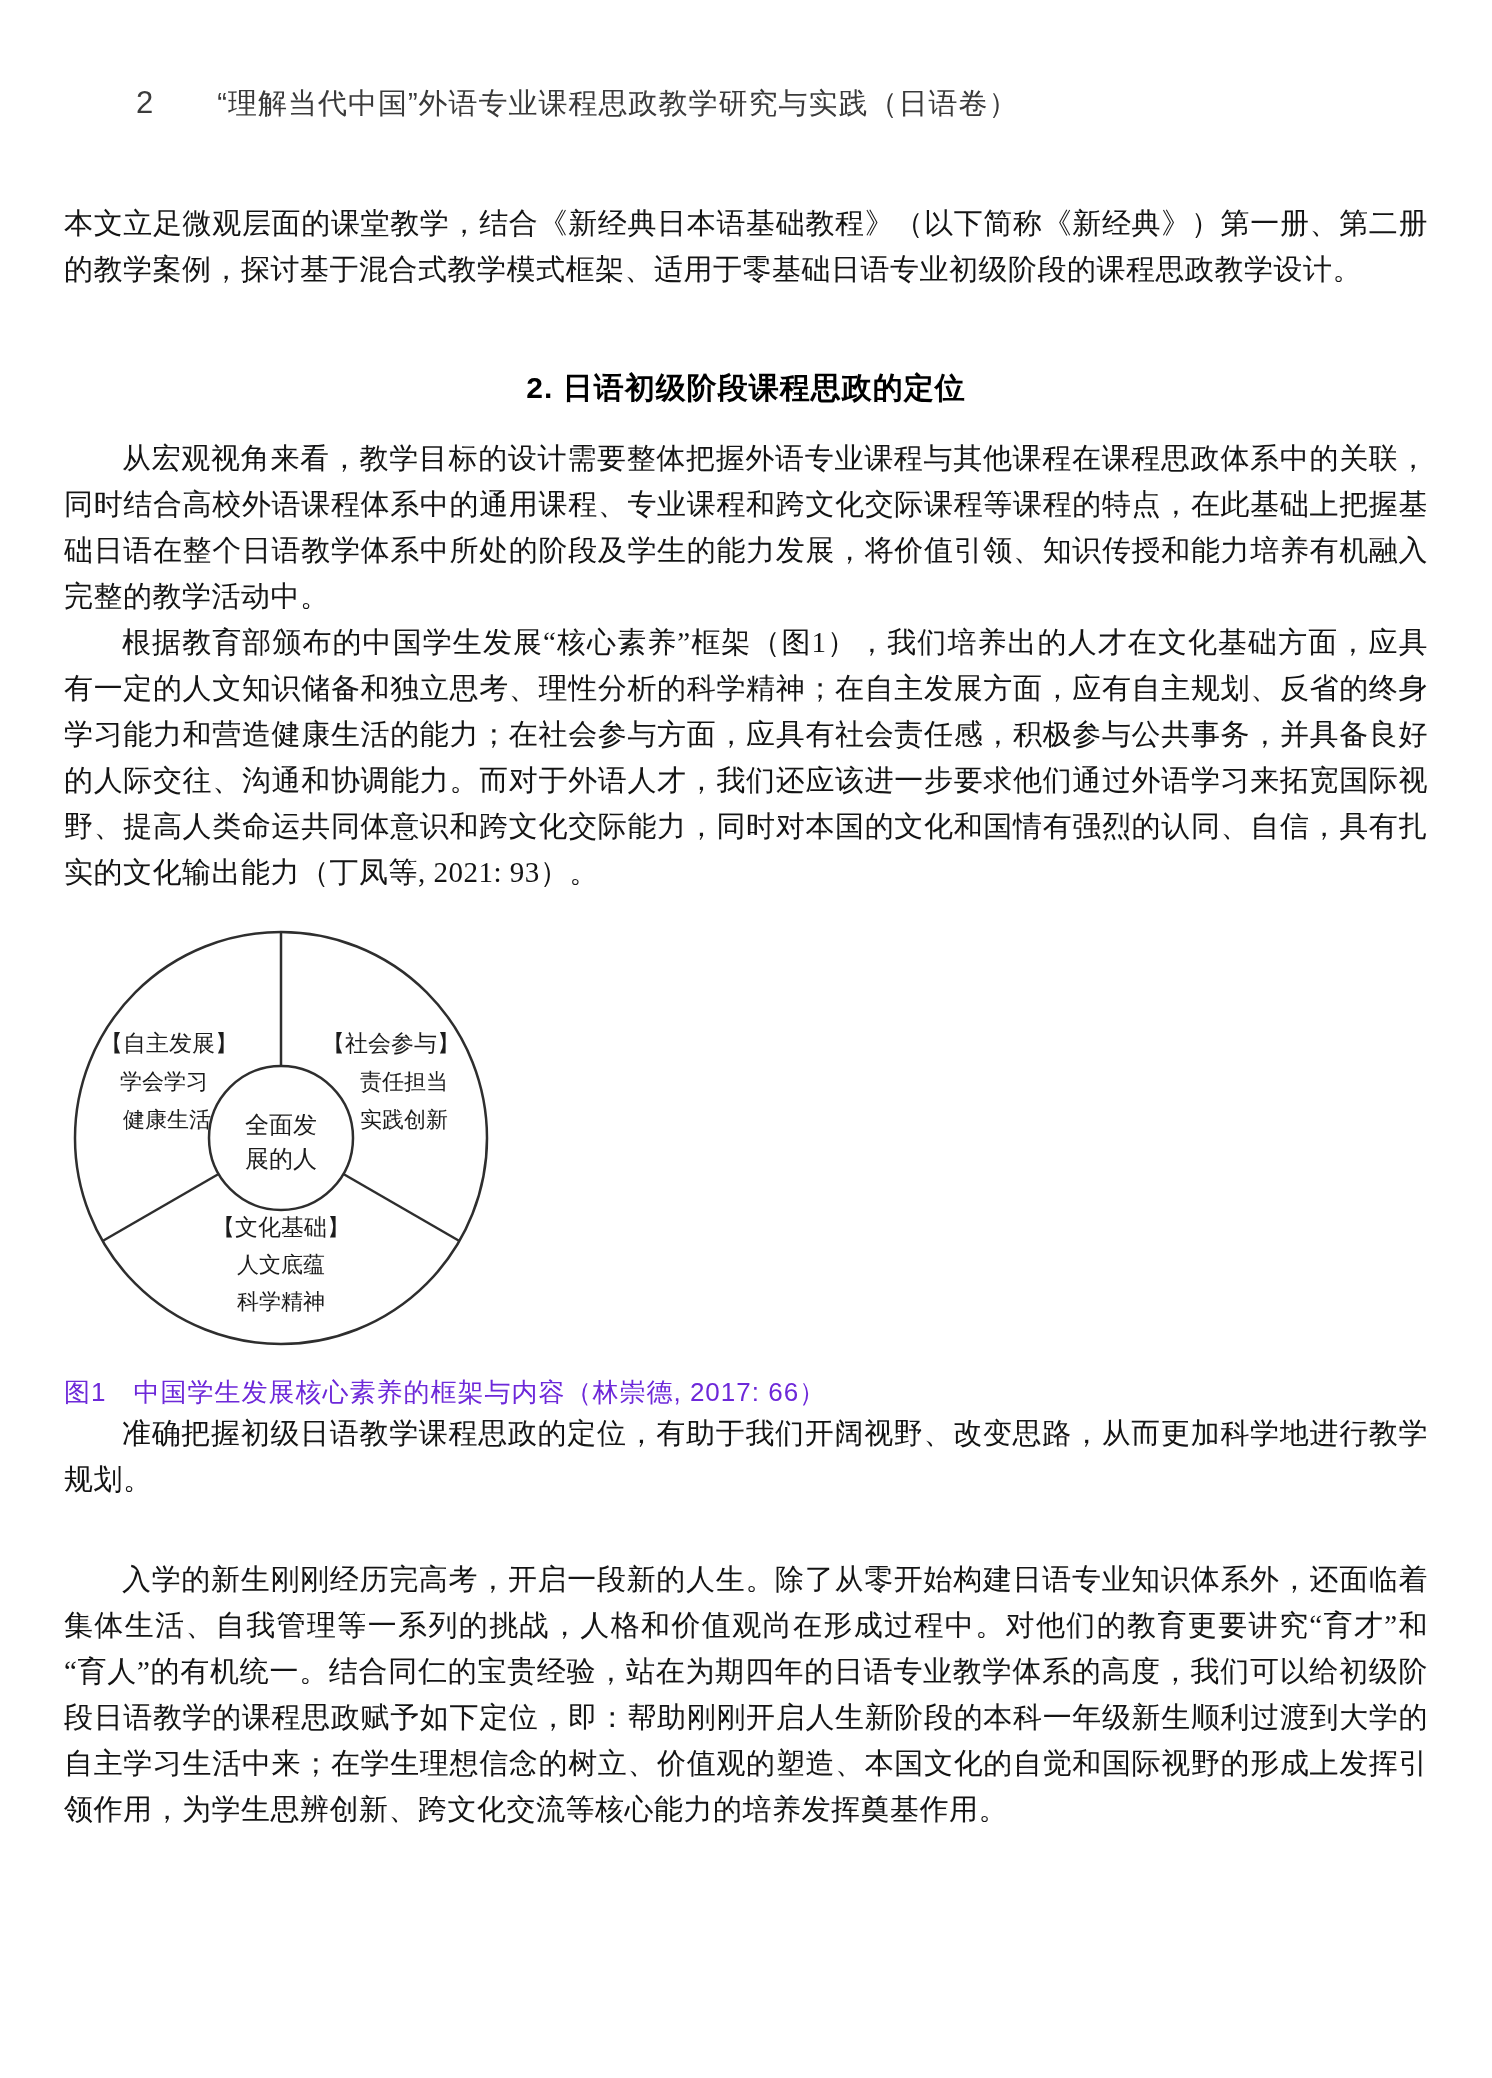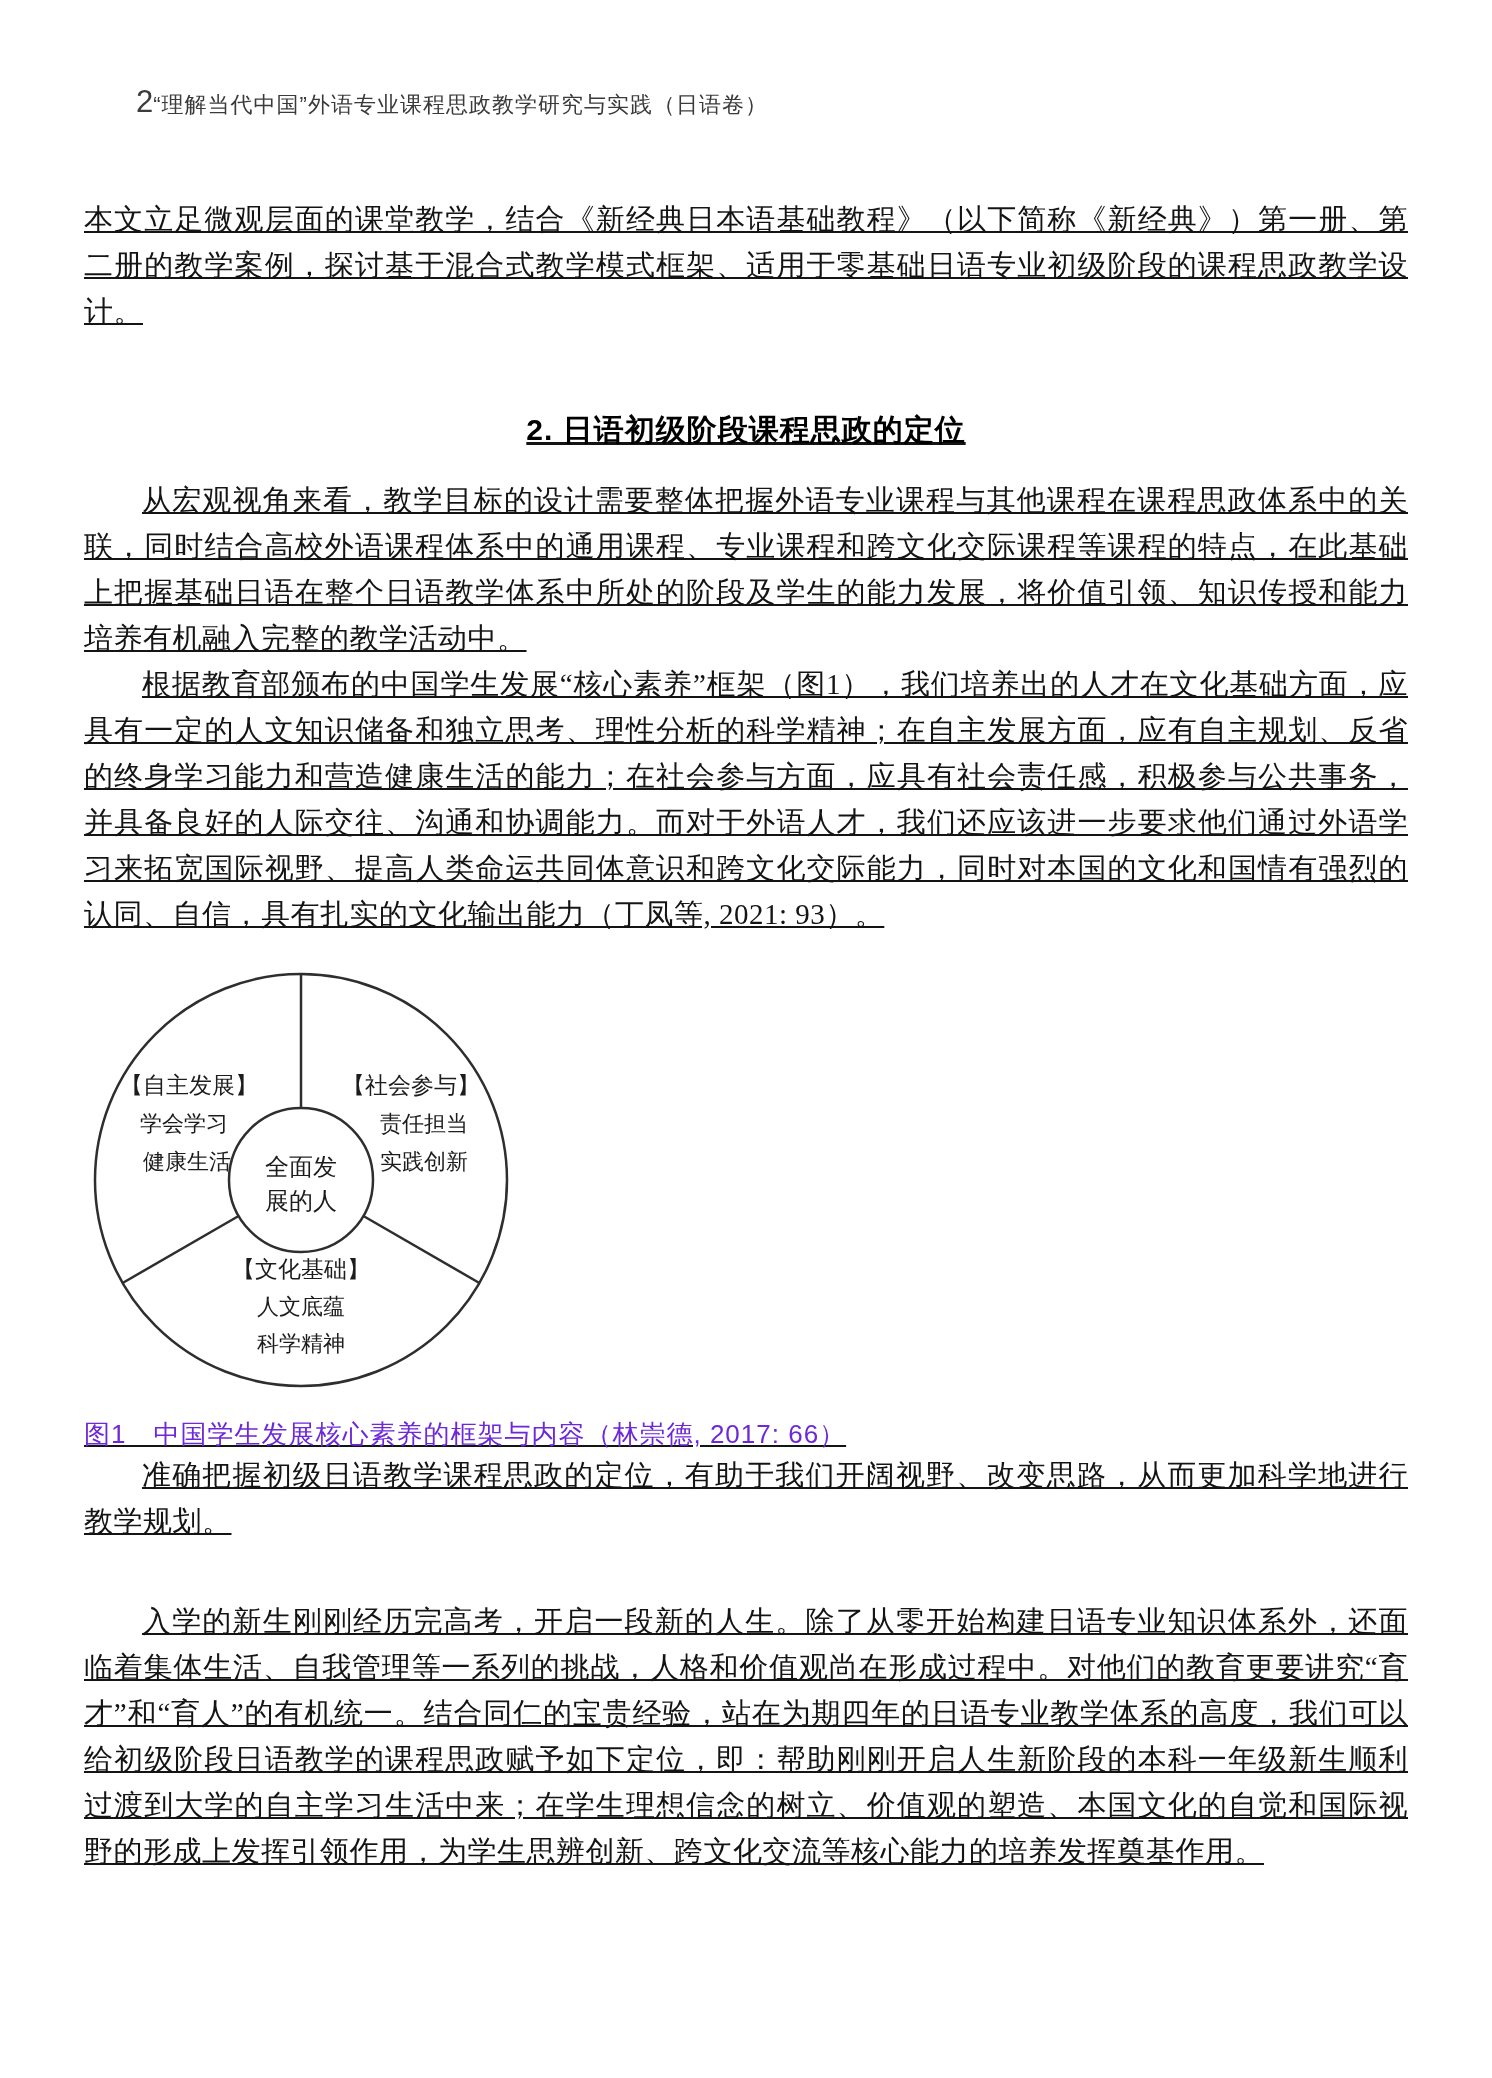--- a/index.html
+++ b/index.html
@@ -21,27 +21,28 @@
     align-items: baseline;
     padding: 84px 136px 0 136px;
     font-family: "Liberation Sans", "DejaVu Sans", sans-serif;
   }
   .page-number {
     font-size: 31px;
     font-weight: 400;
     color: #3c3c3c;
   }
   .running-title {
-    font-size: 22px;
+    margin-left: 64px;
+    font-size: 29px;
     color: #3a3a3a;
     letter-spacing: 1px;
     text-align: center;
   }
 
-  .content { padding: 0 84px; text-decoration: underline; }
+  .content { padding: 0 64px; }
 
   .para {
     font-size: 29px;
     line-height: 46px;
     text-align: justify;
     text-justify: inter-ideograph;
     color: #141414;
     letter-spacing: 0.5px;
   }
   .para.indent { text-indent: 2em; }

